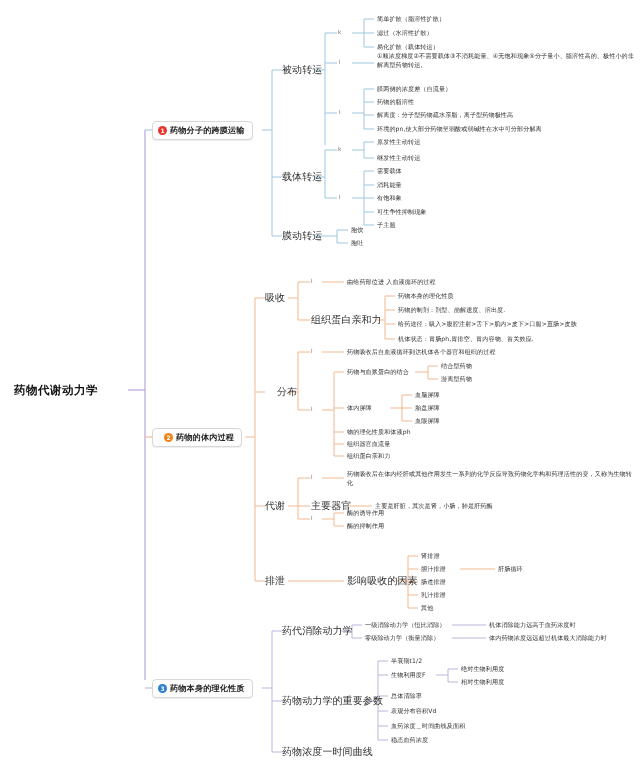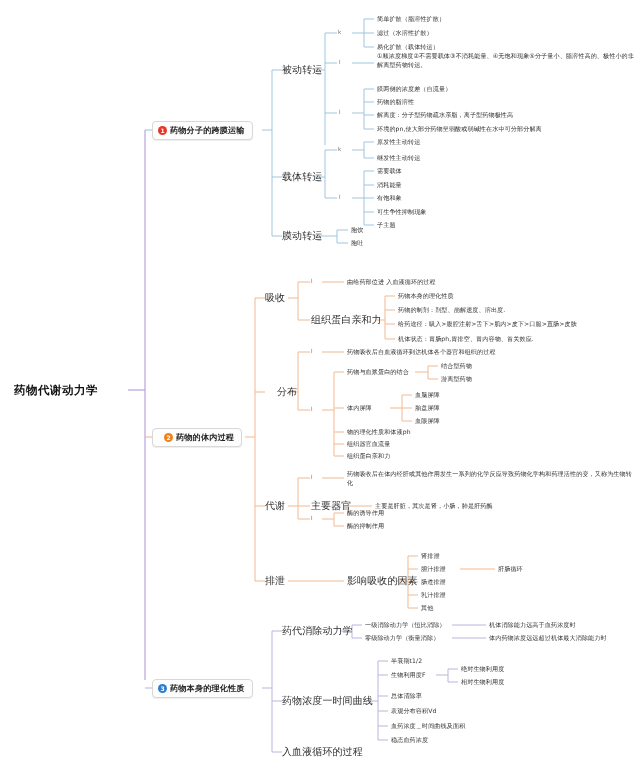--- a/index.html
+++ b/index.html
@@ -288,22 +288,22 @@
 
 <div class="lbl n2" style="left:347px;top:577px;">影响吸收的因素</div>
 <div class="lbl" style="left:421px;top:552px;">肾排泄</div>
 <div class="lbl" style="left:421px;top:565px;">胆汁排泄</div>
 <div class="lbl" style="left:421px;top:578px;">肠道排泄</div>
 <div class="lbl" style="left:421px;top:591px;">乳汁排泄</div>
 <div class="lbl" style="left:421px;top:604px;">其他</div>
 <div class="lbl" style="left:498px;top:565px;">肝肠循环</div>
 
 <div class="lbl n2" style="left:282px;top:627px;text-align:right;">药代消除动力学</div>
-<div class="lbl n2" style="left:282px;top:697px;">药物浓度一时间曲线</div>
-<div class="lbl n2" style="left:282px;top:748px;">入血液循环的过程</div>
+<div class="lbl n2" style="left:282px;top:697px;">药物动力学的重要参数</div>
+<div class="lbl n2" style="left:282px;top:748px;">药物浓度一时间曲线</div>
 
 <div class="lbl" style="left:365px;top:621px;">一级消除动力学（恒比消除）</div>
 <div class="lbl" style="left:365px;top:634px;">零级除动力学（衡量消除）</div>
 <div class="lbl" style="left:489px;top:621px;">机体消除能力远高于血药浓度时</div>
 <div class="lbl" style="left:489px;top:634px;">体内药物浓度远远超过机体最大消除能力时</div>
 
 <div class="lbl" style="left:391px;top:657px;">半衰期t1/2</div>
 <div class="lbl" style="left:391px;top:671px;">生物利用度F</div>
 <div class="lbl" style="left:391px;top:692px;">总体清除率</div>
 <div class="lbl" style="left:391px;top:707px;">表观分布容积Vd</div>

